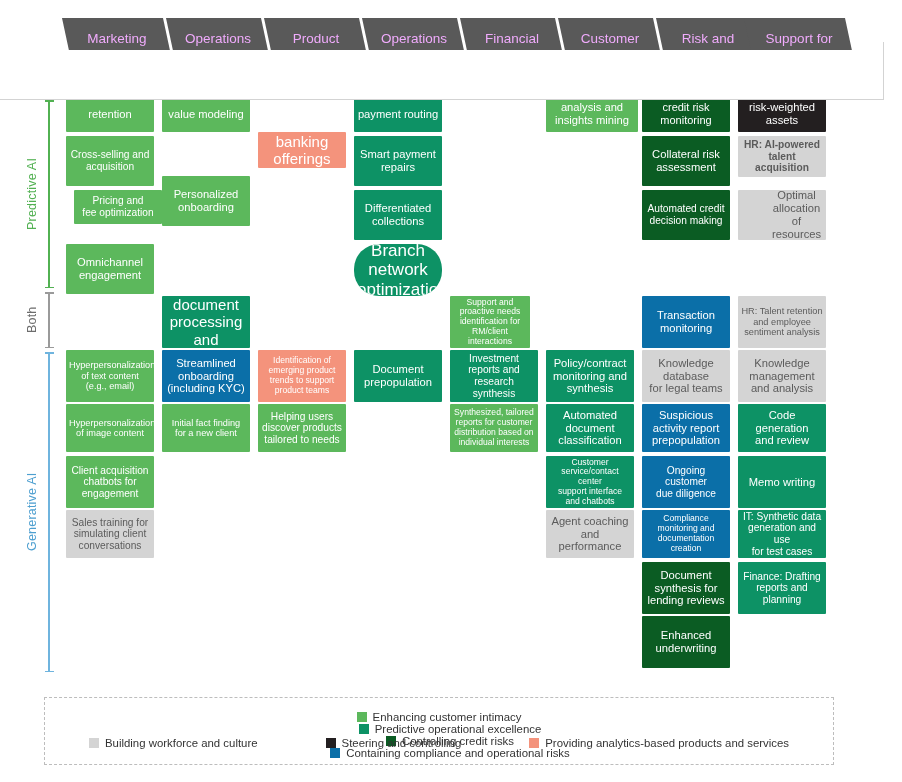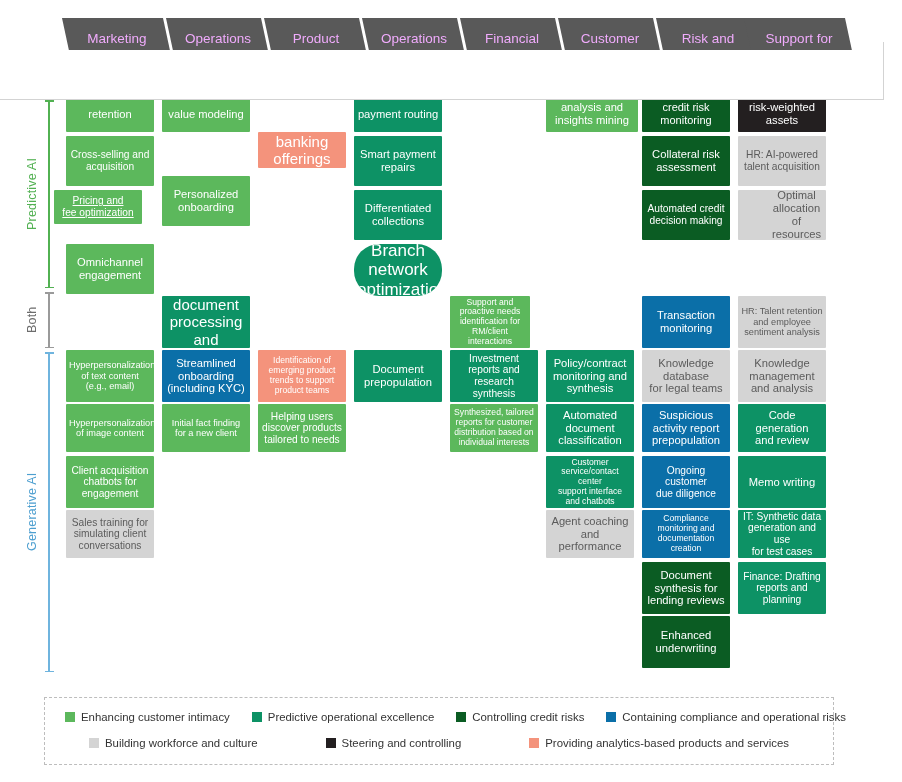--- a/index.html
+++ b/index.html
@@ -156,21 +156,21 @@
     box-sizing: border-box;
     z-index: 4;
     background: #ffffff;
   }
   .legend-row {
     position: absolute;
     display: flex;
     align-items: center;
     width: 100%;
   }
-  #legend-row-1 { top: 13px; left: 0; justify-content: space-between; padding: 0 20px; box-sizing: border-box; }
+  #legend-row-1 { top: 13px; left: 0; justify-content: space-between; padding: 0 20px; box-sizing: border-box; flex-direction: column; }
   #legend-row-2 { top: 39px; left: 0; justify-content: center; padding: 0 20px; box-sizing: border-box; gap: 46px; }
   .legend-item { display: flex; align-items: center; }
   .legend-item + .legend-item { margin-left: 22px; }
   .swatch {
     width: 10px;
     height: 10px;
     margin-right: 6px;
     flex: none;
     display: inline-block;
   }
@@ -264,24 +264,24 @@
     </div>
     <div class="cell c-intimacy" style="left: 162px; top: 136px; width: 88px; height: 50px; font-size: 11.2px; margin-top: 40px;">
       <span class="lbl">Personalized<br>onboarding</span>
     </div>
     <div class="cell c-opex" style="left: 354px; top: 136px; width: 88px; height: 50px; font-size: 11.2px;">
       <span class="lbl">Smart payment<br>repairs</span>
     </div>
     <div class="cell c-credit" style="left: 642px; top: 136px; width: 88px; height: 50px; font-size: 11.2px;">
       <span class="lbl">Collateral risk<br>assessment</span>
     </div>
-    <div class="cell c-workforce" style="left: 738px; top: 136px; width: 88px; height: 50px; font-size: 10.2px;">
+    <div class="cell c-workforce" style="left: 738px; top: 136px; width: 88px; height: 41px; font-size: 10.2px; font-weight: bold;">
       <span class="lbl">HR: AI-powered<br>talent acquisition</span>
     </div>
-    <div class="cell c-intimacy" style="left: 54px; top: 190px; width: 88px; height: 34px; font-size: 10.2px; text-decoration: underline;">
+    <div class="cell c-intimacy" style="left: 74px; top: 190px; width: 88px; height: 34px; font-size: 10.2px;">
       <span class="lbl">Pricing and<br>fee optimization</span>
     </div>
     <div class="cell c-opex" style="left: 354px; top: 190px; width: 88px; height: 50px; font-size: 11.2px;">
       <span class="lbl">Differentiated<br>collections</span>
     </div>
     <div class="cell c-credit" style="left: 642px; top: 190px; width: 88px; height: 50px; font-size: 10.2px;">
       <span class="lbl">Automated credit<br>decision making</span>
     </div>
     <div class="cell c-workforce" style="left: 738px; top: 190px; width: 88px; height: 50px; font-size: 11.2px; padding-left: 32px;">
       <span class="lbl">Optimal<br>allocation<br>of resources</span>

